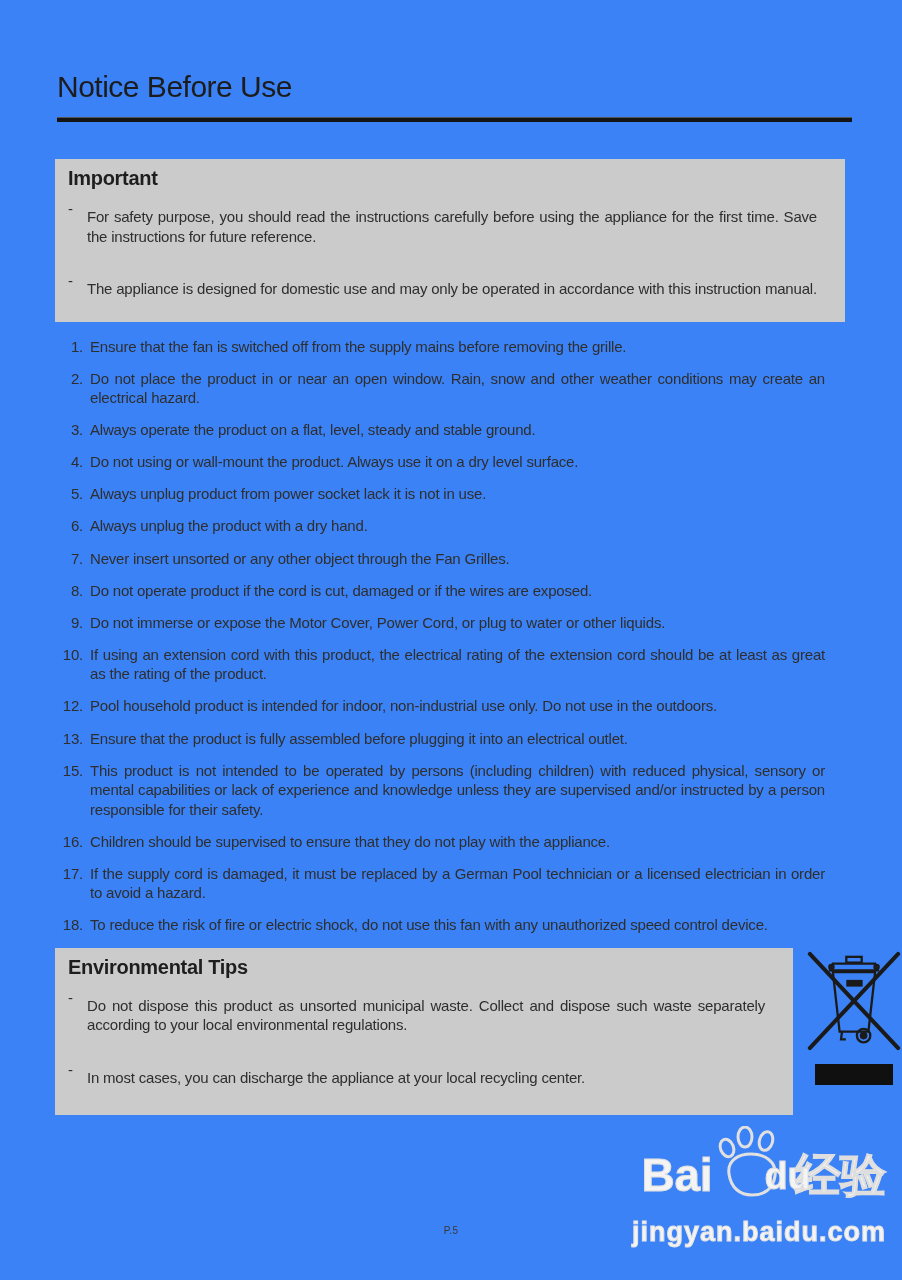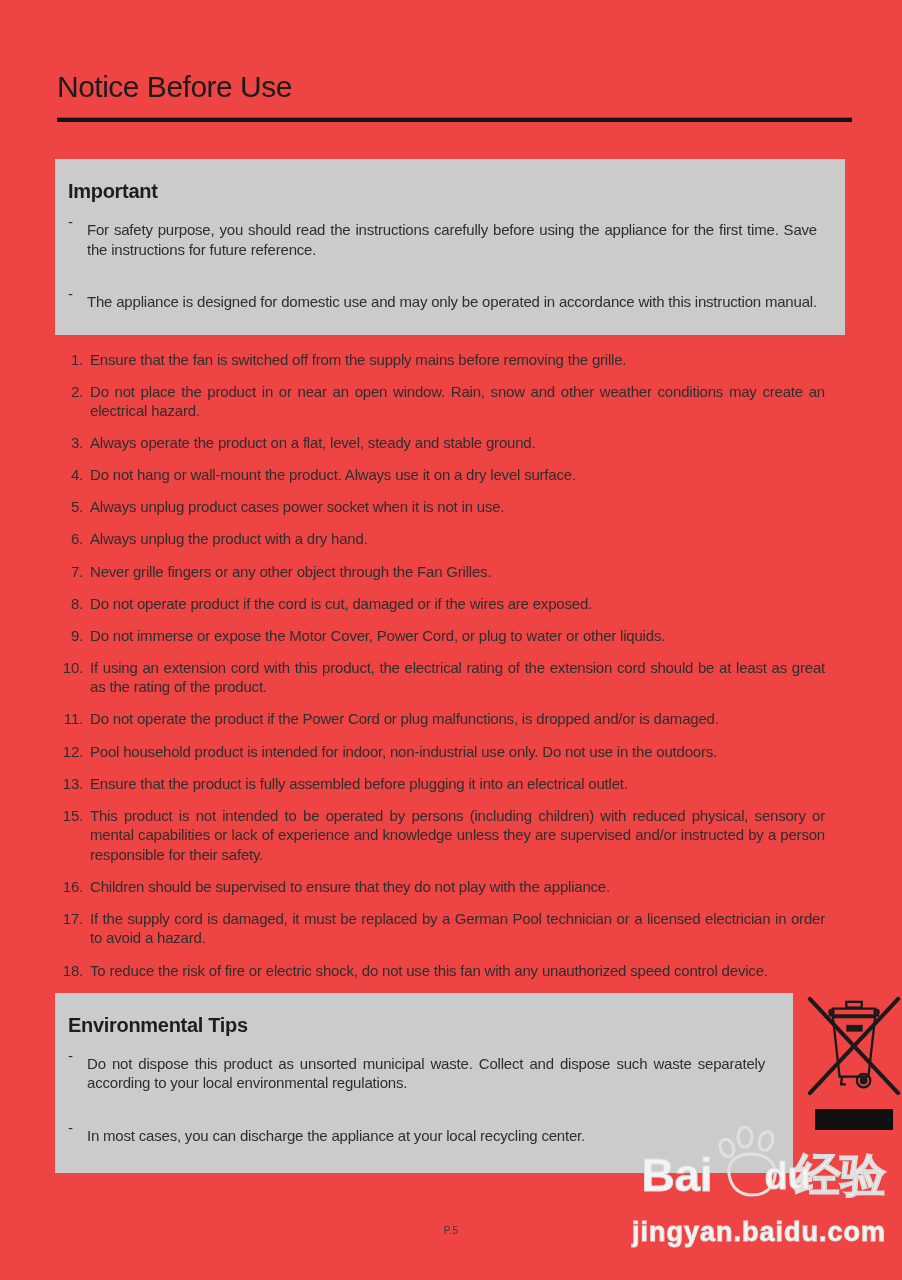--- a/index.html
+++ b/index.html
@@ -1,21 +1,21 @@
 <!DOCTYPE html>
 <html><head>
 <meta charset="utf-8">
 <style>
   * { box-sizing: border-box; }
   html,body { margin:0; padding:0; background:#ffffff; }
   .page {
     position: relative;
     width: 902px; height: 1280px;
     margin: 0 auto;
-    background: #ef4444;
+    background: #3b82f6;
     font-family: "Liberation Sans", sans-serif;
     color: #2e2e2e;
     overflow: hidden;
     letter-spacing: -0.2px;
   }
   
   .page-title {
     margin: 0;
     padding: 70px 50px 0 57px;
     font-size: 30px;
@@ -26,21 +26,21 @@
   }
   .title-rule {
     height: 5px;
     background: #141414;
     margin: 14px 50px 0 57px;
     border-top: 1px solid #555;
   }
   
   .graybox {
     background: #cbcbcb;
-    padding: 21px 20px 15px 13px;
+    padding: 8px 20px 15px 13px;
   }
   .box-heading {
     margin: 0 0 6px 0;
     font-size: 20px;
     font-weight: bold;
     color: #1e1e1e;
     letter-spacing: -0.3px;
   }
   .bullet {
     display: flex;
@@ -127,49 +127,45 @@
     <li>
         <span class="num">2.</span>
         <span class="txt">Do not place the product in or near an open window. Rain, snow and other weather conditions may create an electrical hazard.</span>
       </li>
     <li>
         <span class="num">3.</span>
         <span class="txt">Always operate the product on a flat, level, steady and stable ground.</span>
       </li>
     <li>
         <span class="num">4.</span>
-        <span class="txt">Do not hang or wall-mount the product. Always use it on a dry level surface.</span>
+        <span class="txt">Do not using or wall-mount the product. Always use it on a dry level surface.</span>
       </li>
     <li>
         <span class="num">5.</span>
-        <span class="txt">Always unplug product cases power socket when it is not in use.</span>
+        <span class="txt">Always unplug product from power socket lack it is not in use.</span>
       </li>
     <li>
         <span class="num">6.</span>
         <span class="txt">Always unplug the product with a dry hand.</span>
       </li>
     <li>
         <span class="num">7.</span>
-        <span class="txt">Never grille fingers or any other object through the Fan Grilles.</span>
+        <span class="txt">Never insert unsorted or any other object through the Fan Grilles.</span>
       </li>
     <li>
         <span class="num">8.</span>
         <span class="txt">Do not operate product if the cord is cut, damaged or if the wires are exposed.</span>
       </li>
     <li>
         <span class="num">9.</span>
         <span class="txt">Do not immerse or expose the Motor Cover, Power Cord, or plug to water or other liquids.</span>
       </li>
     <li>
         <span class="num">10.</span>
         <span class="txt">If using an extension cord with this product, the electrical rating of the extension cord should be at least as great as the rating of the product.</span>
-      </li>
-    <li>
-        <span class="num">11.</span>
-        <span class="txt">Do not operate the product if the Power Cord or plug malfunctions, is dropped and/or is damaged.</span>
       </li>
     <li>
         <span class="num">12.</span>
         <span class="txt">Pool household product is intended for indoor, non-industrial use only. Do not use in the outdoors.</span>
       </li>
     <li>
         <span class="num">13.</span>
         <span class="txt">Ensure that the product is fully assembled before plugging it into an electrical outlet.</span>
       </li>
     <li>

